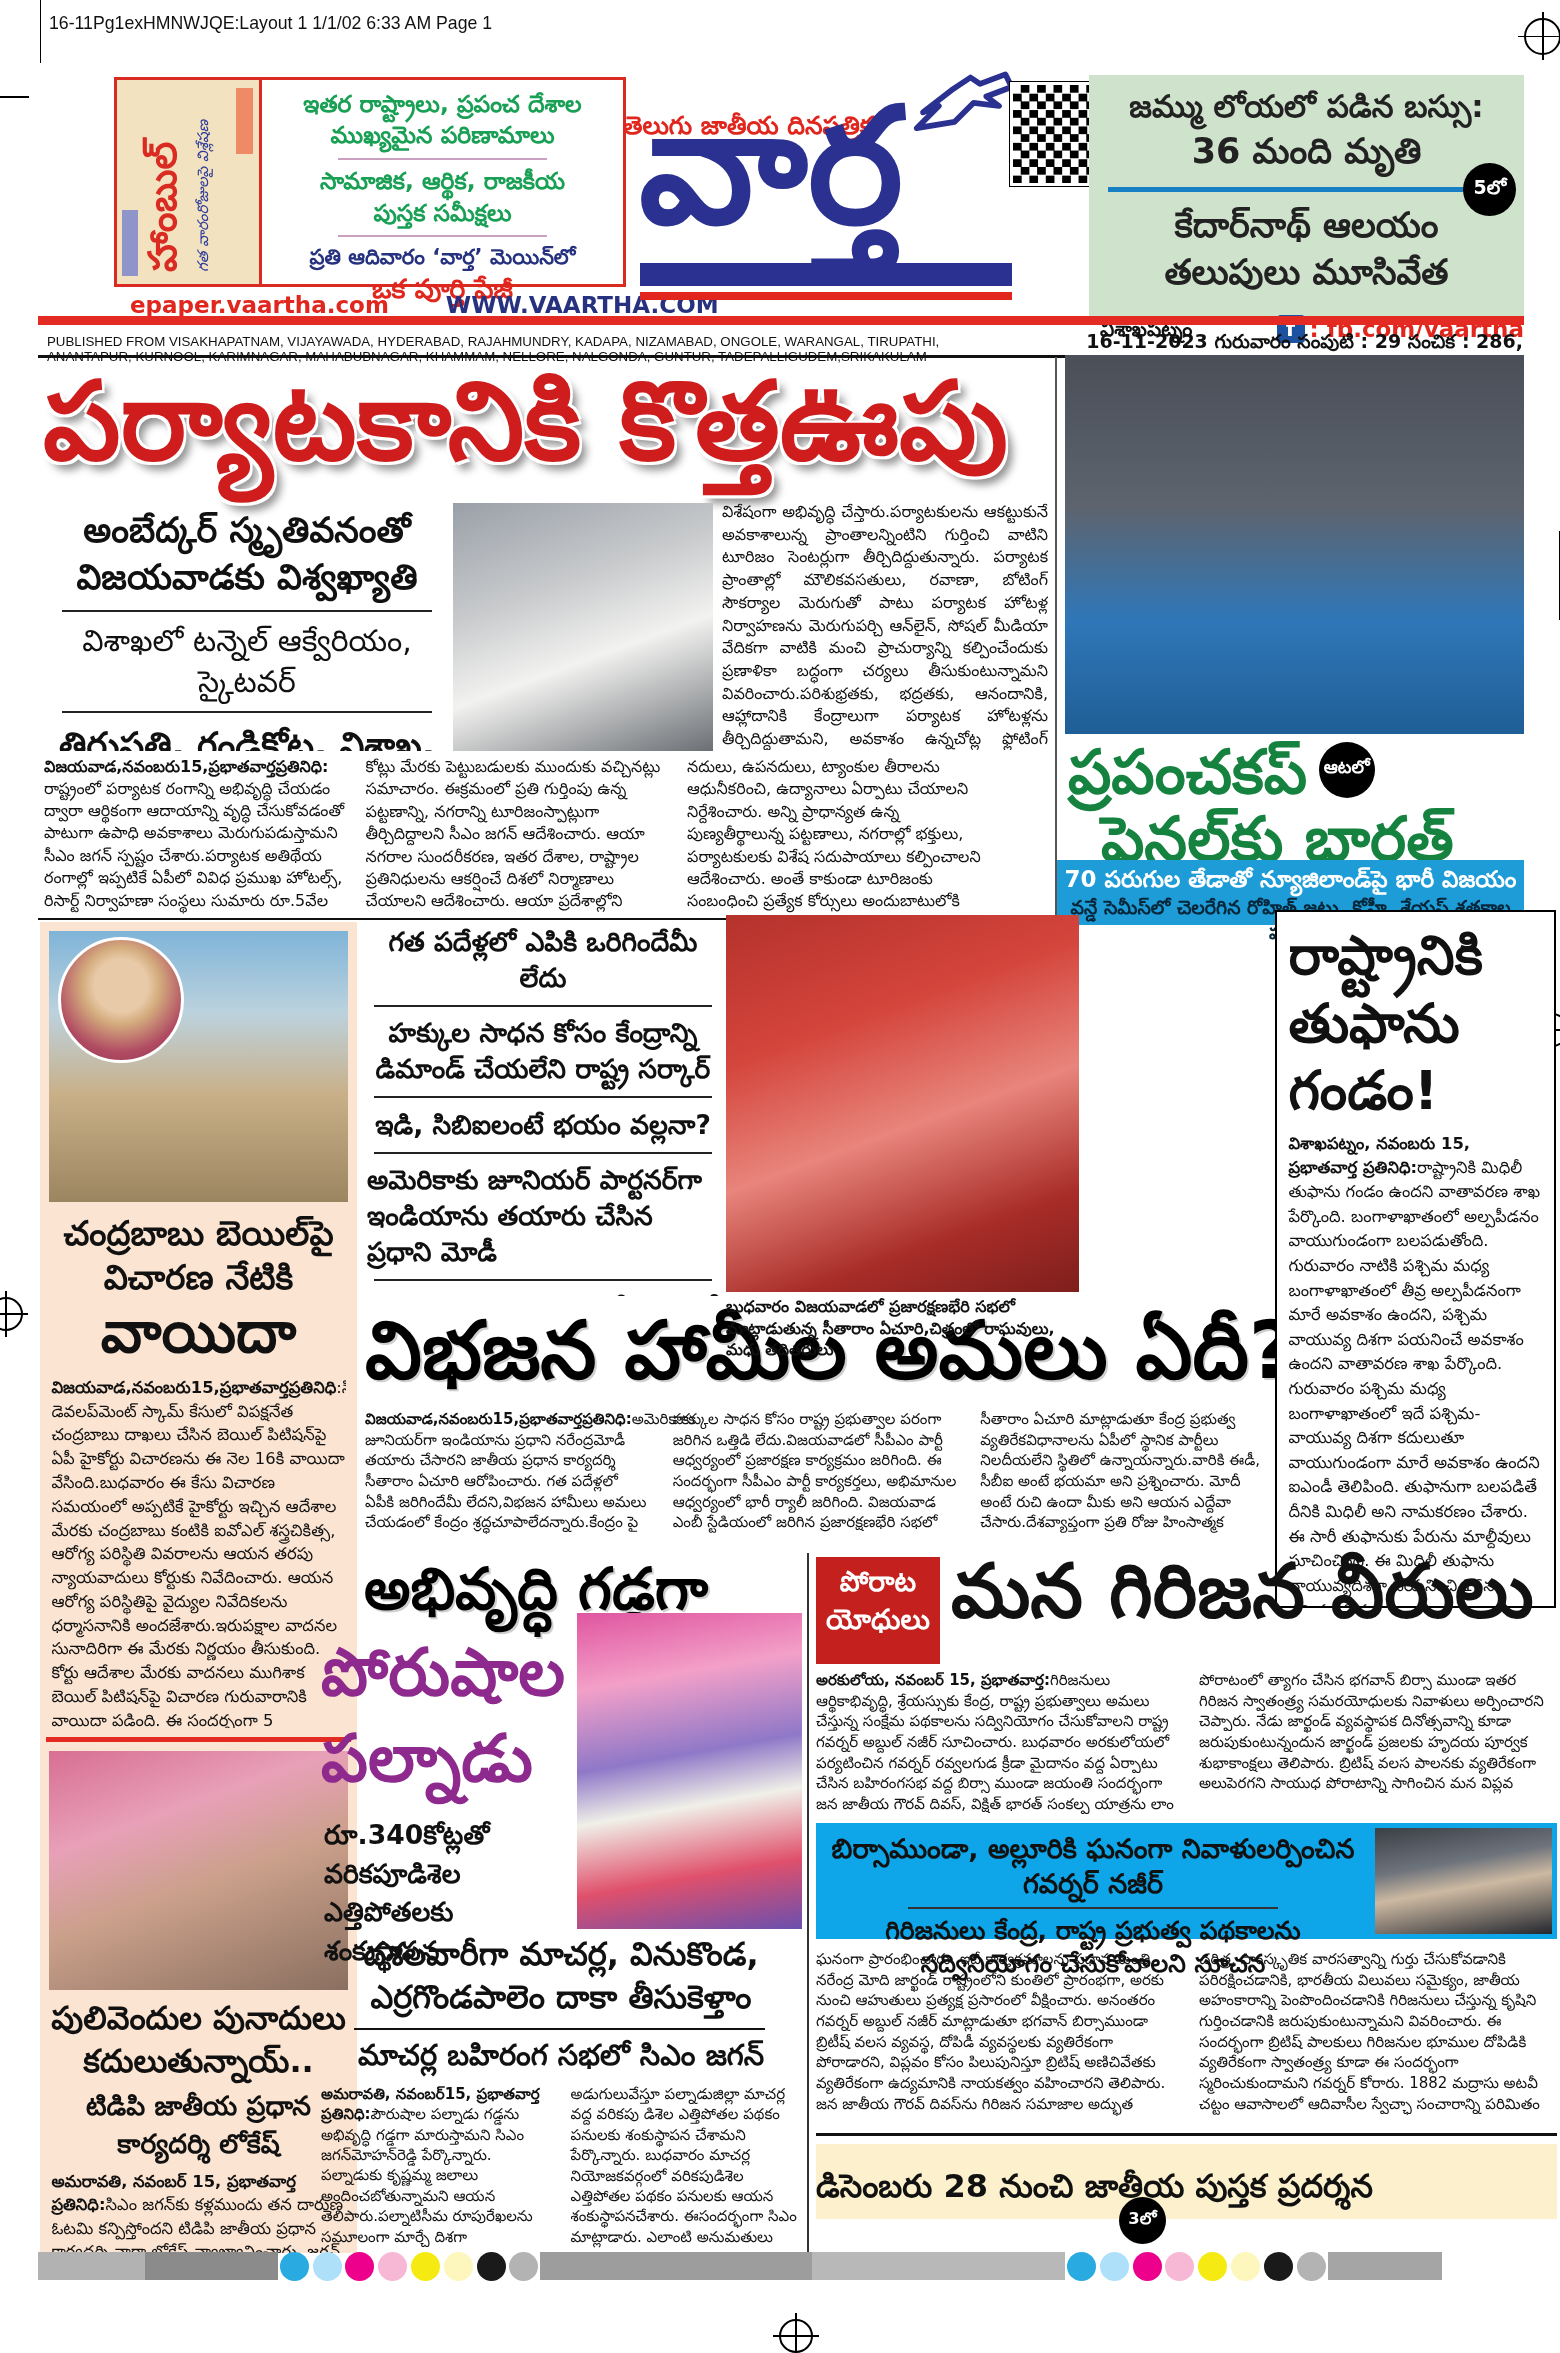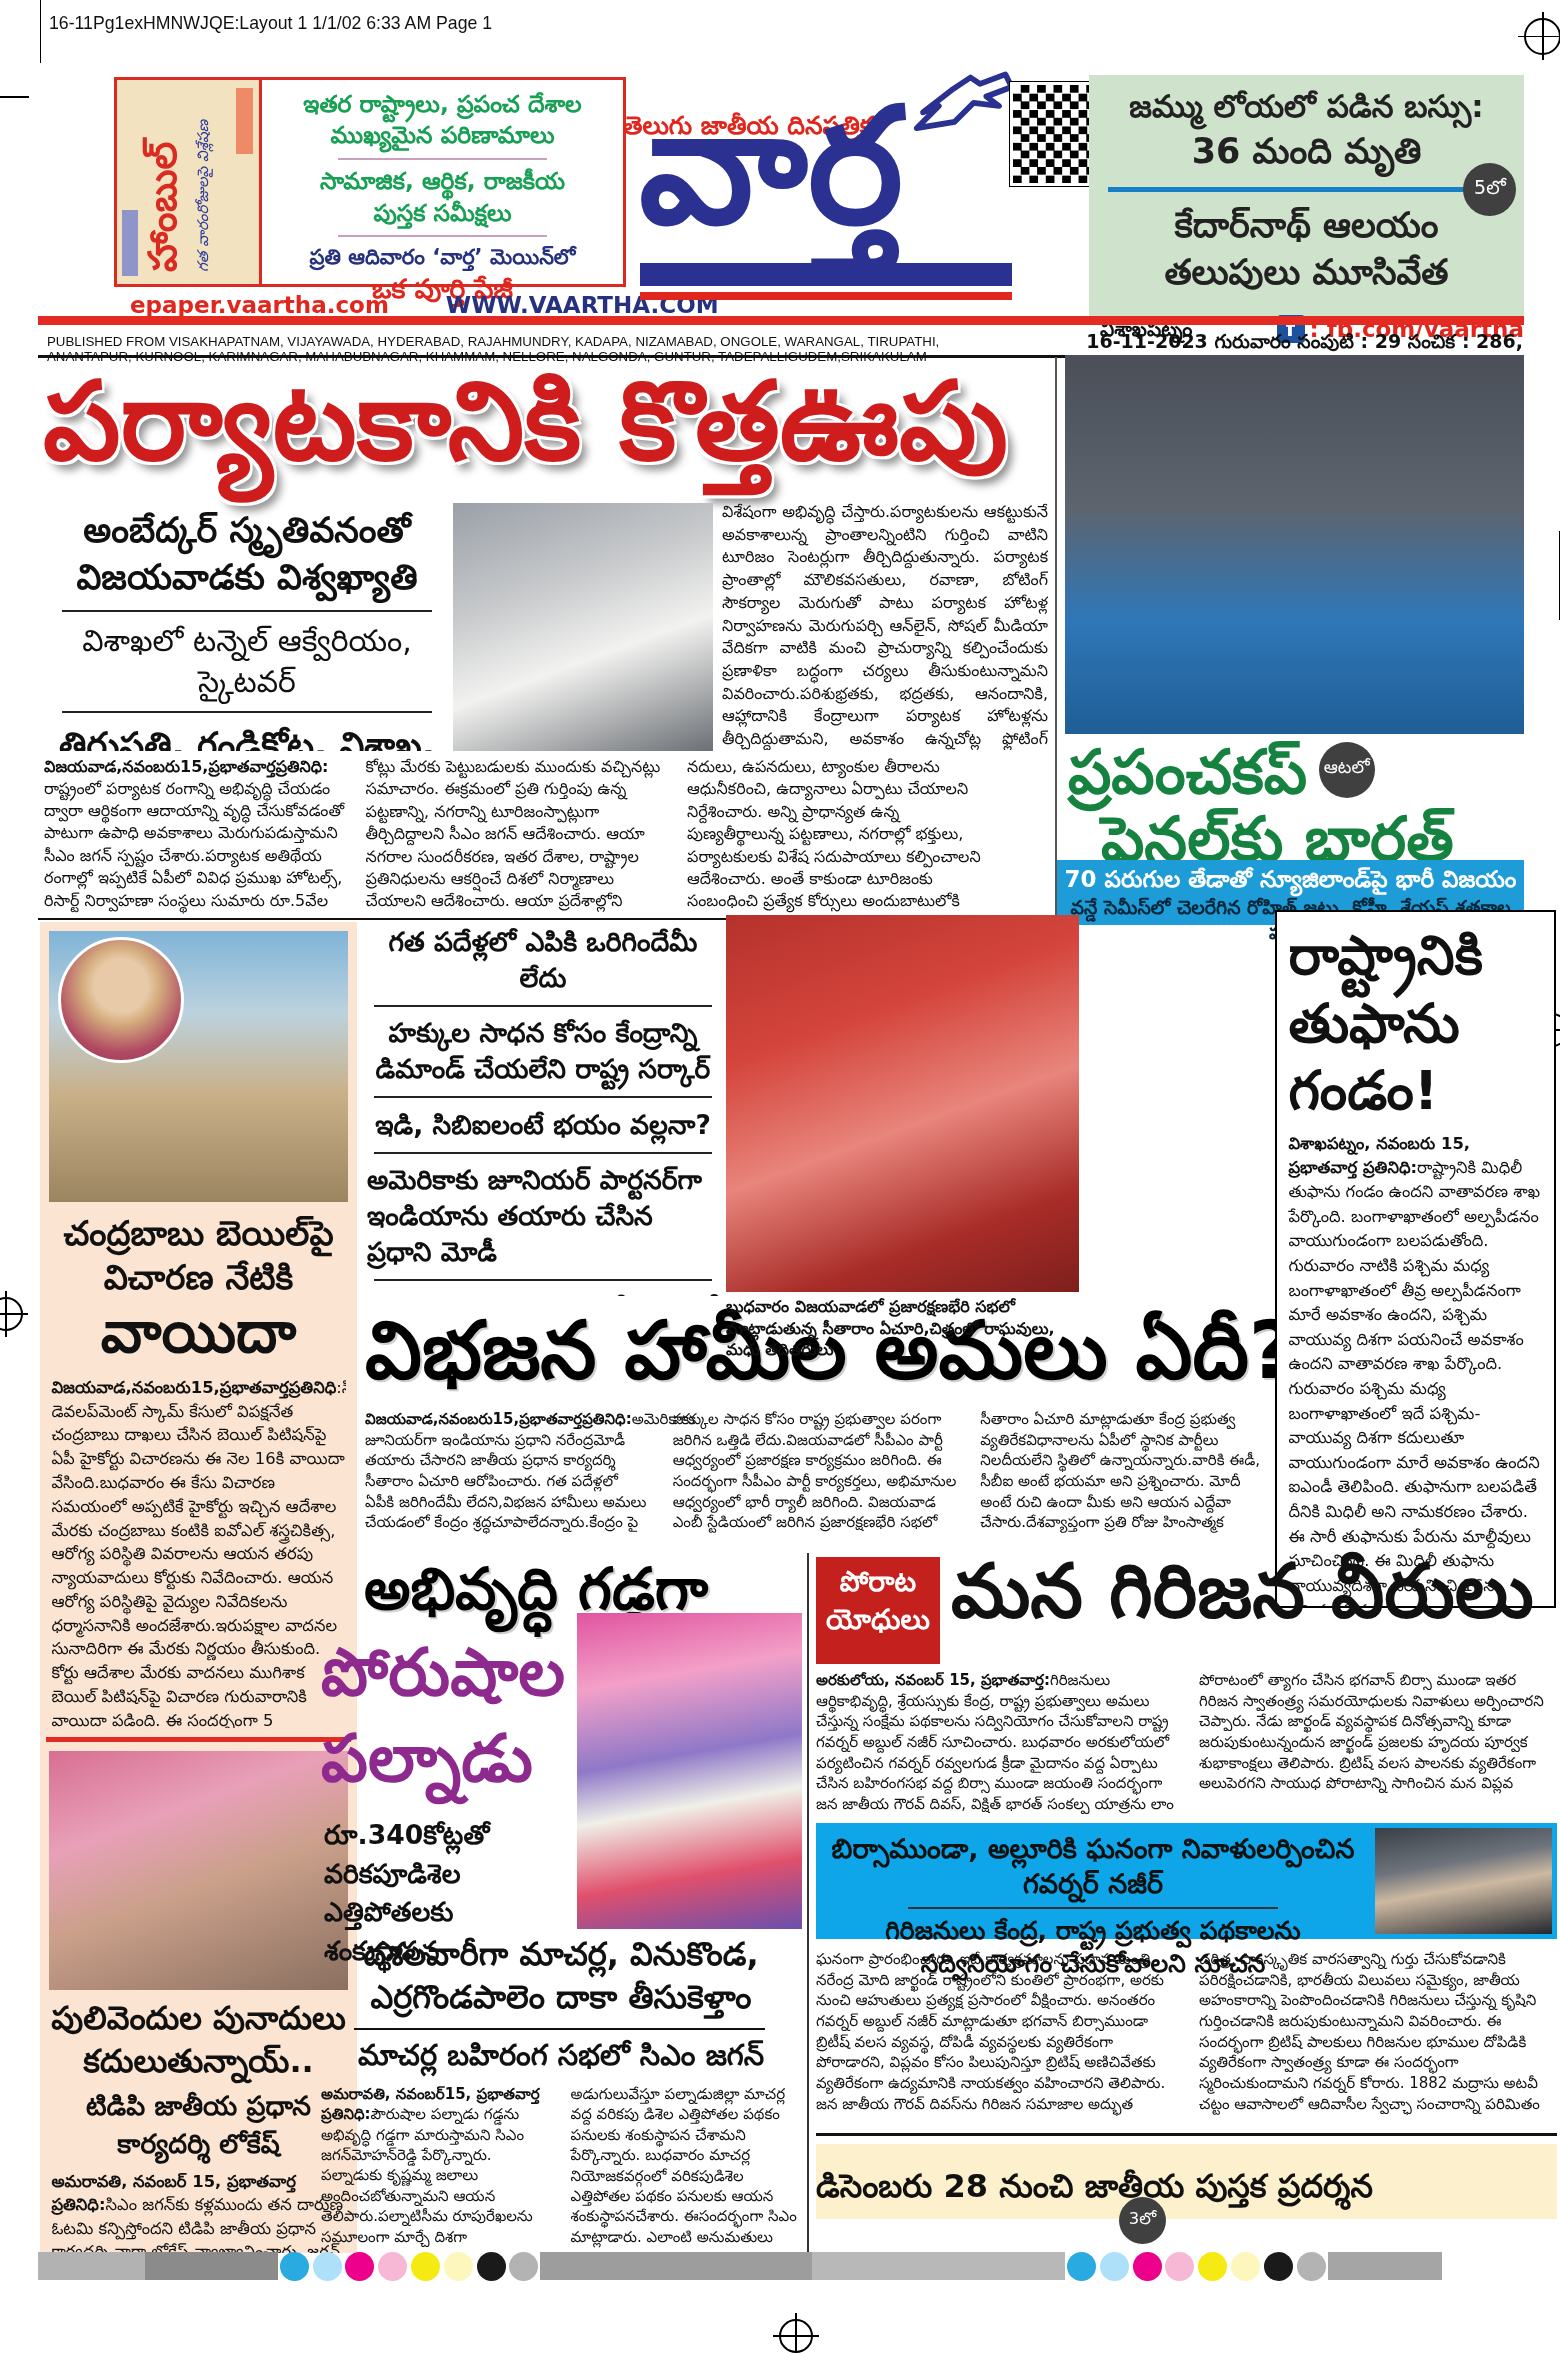--- a/index.html
+++ b/index.html
@@ -6,21 +6,21 @@
   .page{position:relative;width:1561px;height:2354px;background:#ffffff;
         font-family:"DejaVu Sans",sans-serif;color:#111;overflow:hidden;}
   .abs{position:absolute;}
   .vert{writing-mode:vertical-rl;transform:rotate(180deg);}
   .justify{text-align:justify;}
   .clip{overflow:hidden;}
   .byline{font-weight:bold;}
   .rule{background:#111;}
   .redrule{background:#e32b24;}
   .photo{background:#888;}
-  .badge{background:#404040;color:#fff;border-radius:50%;display:flex;align-items:center;justify-content:center;font-weight:normal;}
+  .badge{background:#000000;color:#fff;border-radius:50%;display:flex;align-items:center;justify-content:center;font-weight:bold;}
   .reg{border:2.5px solid #000;border-radius:50%;position:absolute;}
   .reg:before,.reg:after{content:"";position:absolute;background:#000;}
   .reg:before{left:50%;top:-7.6px;bottom:-7.6px;width:1.9px;margin-left:-0.6px;}
   .reg:after{top:50%;left:-7.6px;right:-7.6px;height:1.9px;margin-top:-0.6px;}
   .dot{width:29px;height:29px;border-radius:50%;display:inline-block;margin:0 1.9px;}
   .colbar{display:flex;align-items:center;}
   .greyseg{height:28px;display:inline-block;}
   .subhead-rule{height:1.9px;background:#222;margin:8.9px auto;}
   .headline-red{color:#cf1d1d;font-weight:900;
      text-shadow:-2.5px -2.5px 0 #fff,2.5px -2.5px 0 #fff,-2.5px 2.5px 0 #fff,2.5px 2.5px 0 #fff,6.3px 7.6px 8.9px rgba(0,0,0,.45);}

